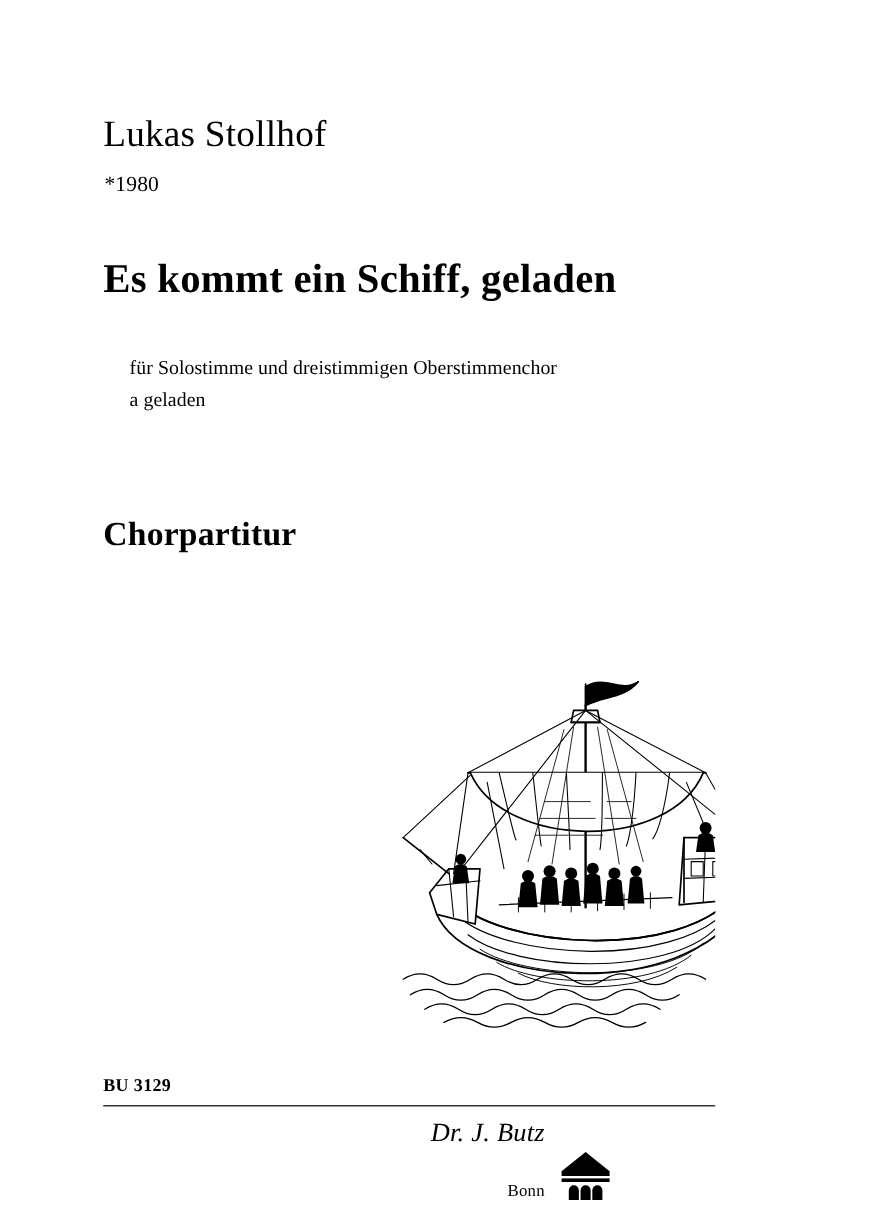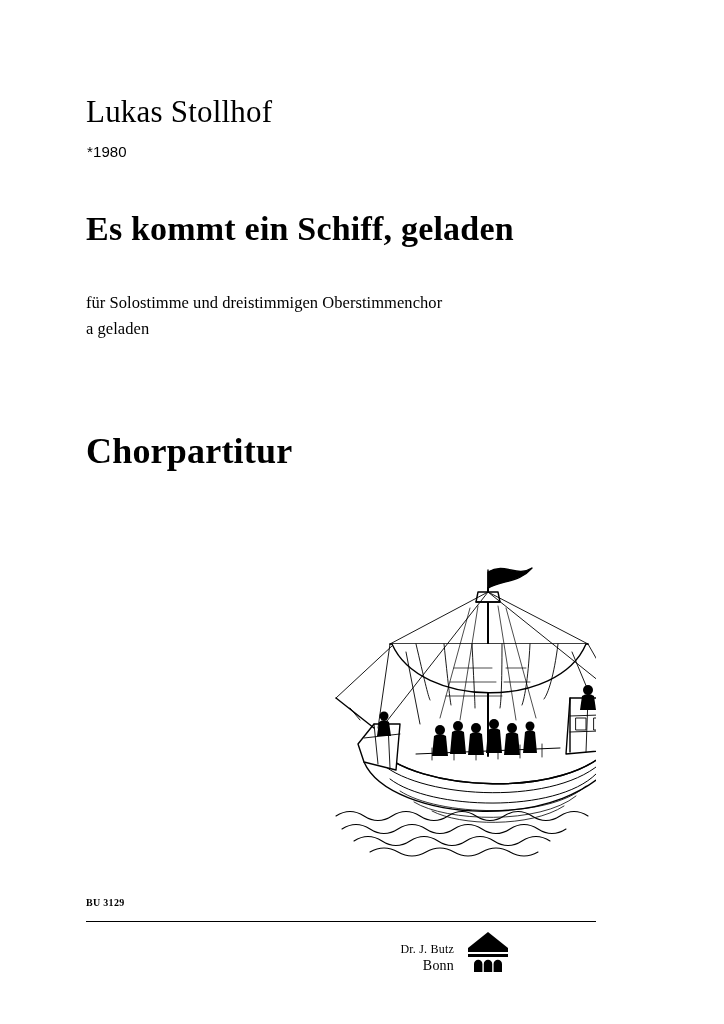--- a/index.html
+++ b/index.html
@@ -29,45 +29,46 @@
   }
   .composer {
     font-family: "Liberation Serif", serif;
     font-size: 31px;
     font-weight: 400;
     letter-spacing: 0.2px;
     line-height: 1.1;
     margin: 0;
   }
   .composer-dates {
-    font-family: Liberation Sans, sans-serif;
-    font-size: 15px;
+    font-family: Liberation Serif, serif;
+    font-size: 18px;
     margin: 14px 0 0 1px;
     letter-spacing: 0.1px;
   }
   .work-title {
     font-family: "Liberation Serif", serif;
     font-size: 34px;
     font-weight: 700;
     margin: 49px 0 0 0;
     letter-spacing: 0.2px;
     line-height: 1.15;
   }
   .subtitle-block {
     margin-top: 42px;
     font-size: 16.5px;
     line-height: 1.55;
   }
   .subtitle-line {
     display: block;
     letter-spacing: 0.05px;
+    margin-left: 22px;
   }
   .score-type {
     font-family: "Liberation Serif", serif;
-    font-size: 36px;
+    font-size: 28px;
     font-weight: 700;
     margin: 0;
     position: absolute;
     left: 86px;
     top: 430px;
     letter-spacing: 0.2px;
   }
 
   
   .illustration {
@@ -81,21 +82,21 @@
     display: block;
     width: 100%;
     height: 100%;
   }
 
   
   .plate-number {
     position: absolute;
     left: 86px;
     top: 897px;
-    font-size: 10px;
+    font-size: 15px;
     font-weight: 700;
     letter-spacing: 0.3px;
   }
   .footer-rule {
     position: absolute;
     left: 86px;
     top: 921px;
     width: 552px;
     height: 1px;
     background: #000000;
@@ -111,26 +112,28 @@
     display: flex;
     align-items: flex-end;
     justify-content: flex-end;
     gap: 12px;
   }
   .publisher-names {
     text-align: right;
     line-height: 1.25;
   }
   .publisher-name {
-    font-size: 12px;
-    letter-spacing: 0.2px;
+    font-size: 22px;
+    letter-spacing: 0.2px;
+    font-style: italic;
   }
   .publisher-city {
     font-size: 14px;
     letter-spacing: 0.2px;
+    margin-top: 27px;
   }
   .publisher-logo {
     width: 44px;
     height: 44px;
   }
   .publisher-logo svg { display: block; }
 </style>
 </head>
 <body>
 

